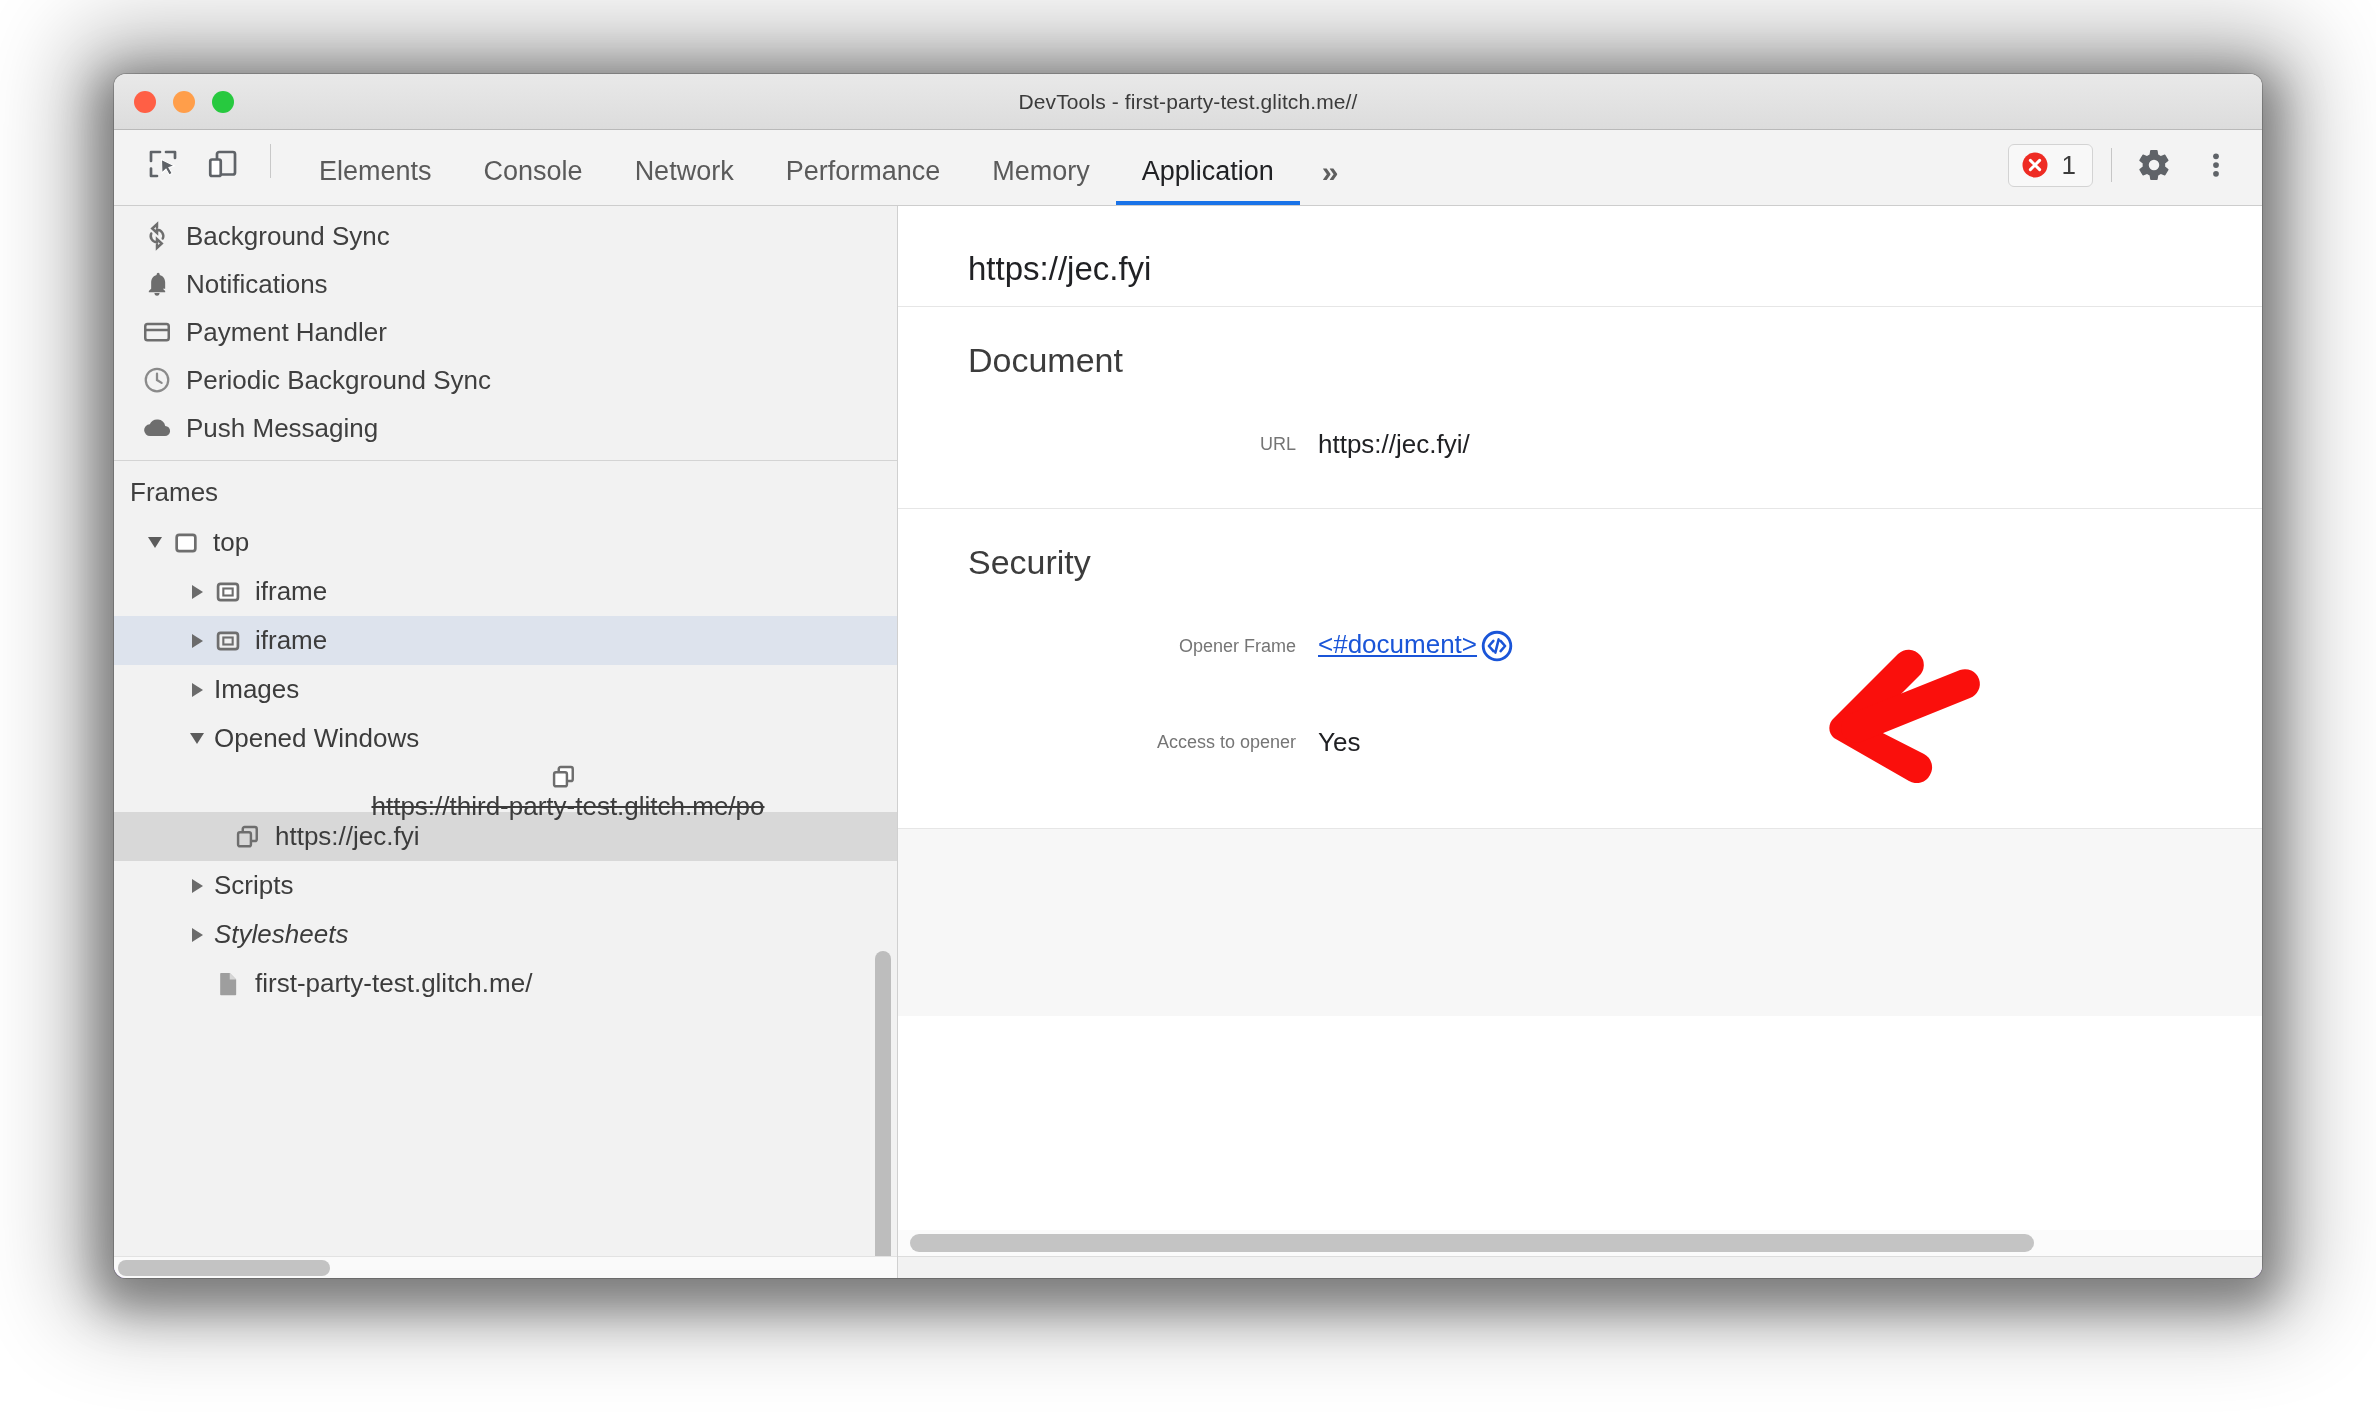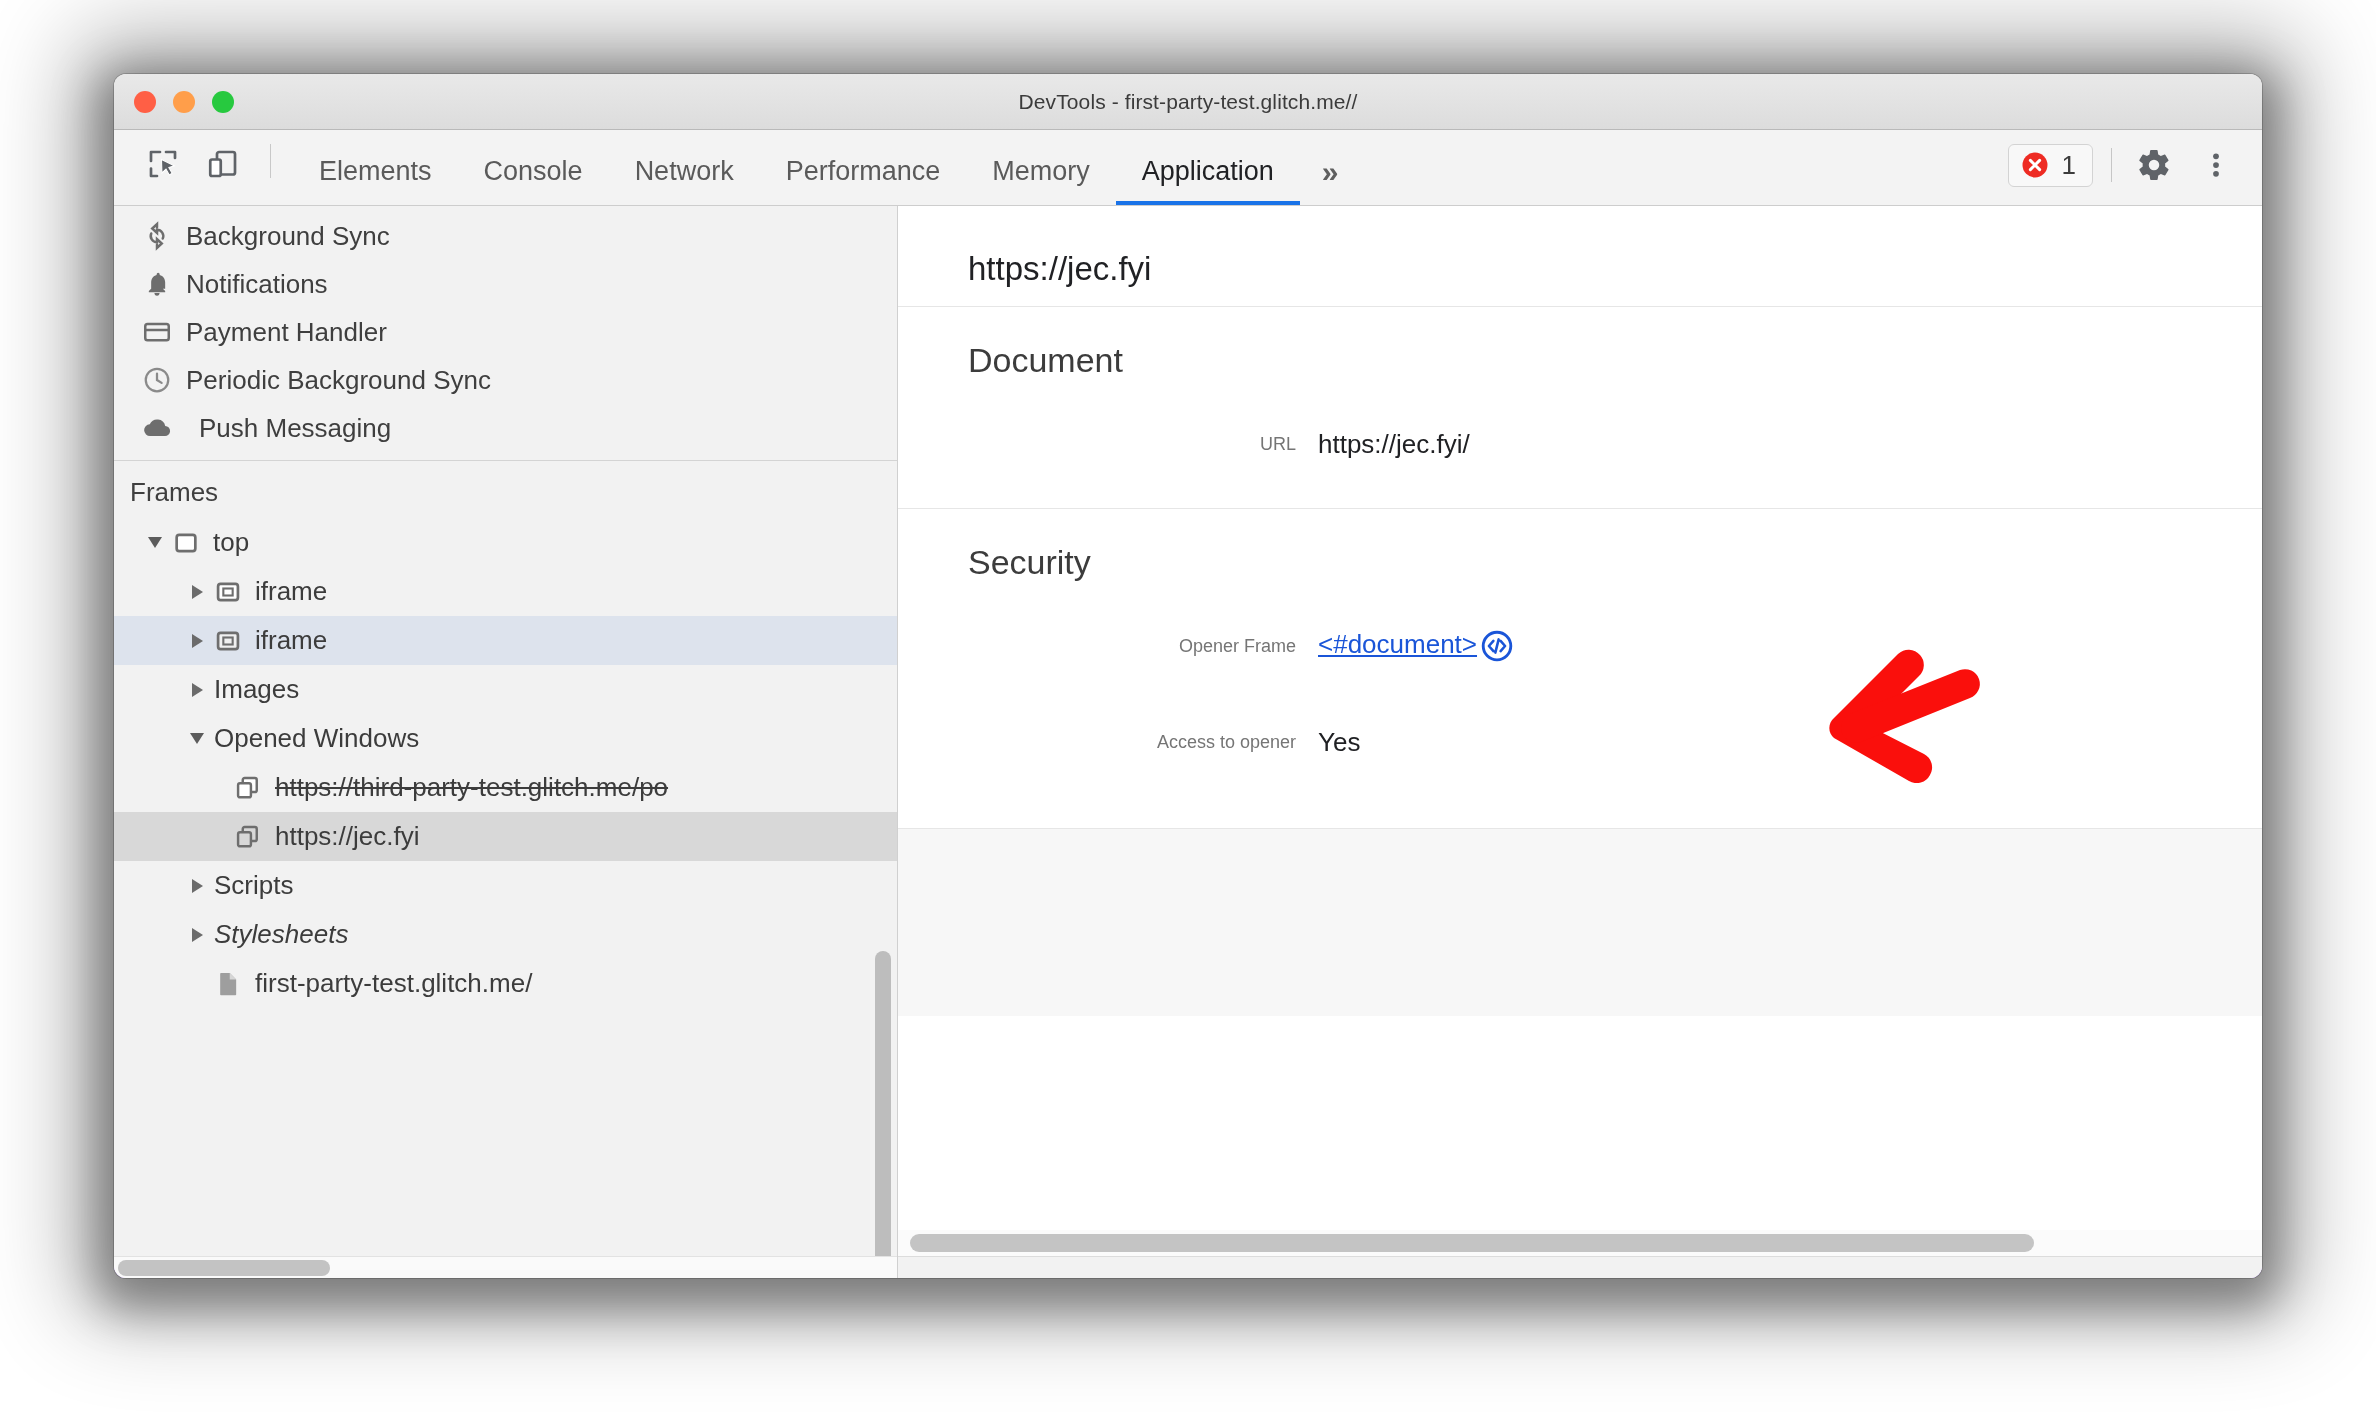--- a/index.html
+++ b/index.html
@@ -287,21 +287,21 @@
         <div class="sb-row" style="padding-left:22px;">
           <span class="ico">
             <svg width="30" height="30" viewBox="0 0 24 24">
               <circle cx="12" cy="12" r="9" fill="none" stroke="#8a8a8a" stroke-width="1.8"></circle>
               <path d="M12 6.8V12l3.7 2.3" stroke="#8a8a8a" stroke-width="1.8" fill="none" stroke-linecap="round"></path>
             </svg>
           </span>
           <span class="lbl">Periodic Background Sync</span>
         </div>
 
-        <div class="sb-row" style="padding-left:22px;gap:13px;">
+        <div class="sb-row" style="padding-left:22px;">
           <span class="ico">
             <svg width="32" height="30" viewBox="0 0 24 24">
               <path fill="#6e6e6e" d="M18.6 10.3A6.6 6.6 0 006.2 9 4.7 4.7 0 006.6 18.4h11.6a4.05 4.05 0 00.4-8.1z"></path>
             </svg>
           </span>
           <span class="lbl">Push Messaging</span>
         </div>
 
         <div class="sb-divider"></div>
 
@@ -352,21 +352,21 @@
           <span class="txt" style="margin-left:4px;">Images</span>
         </div>
 
         <div class="tw-row" style="padding-left:70px;text-align:center;">
           <span class="tri">
                 <span class="tri-d"></span>
               </span>
           <span class="txt" style="margin-left:4px;">Opened Windows</span>
         </div>
 
-        <div class="tw-row" style="padding-left:116px;">
+        <div class="tw-row" style="padding-left:116px;flex-direction:column;">
           <span class="tico">
             <svg width="28" height="28" viewBox="0 0 24 24">
               <rect x="7.5" y="3.5" width="12" height="12" rx="1.6" fill="#fff" stroke="#6e6e6e" stroke-width="2.1"></rect>
               <rect x="3.5" y="8" width="11" height="12" rx="1.6" fill="#fff" stroke="#6e6e6e" stroke-width="2.1"></rect>
             </svg>
           </span>
           <span class="txt strike">https://third-party-test.glitch.me/po</span>
         </div>
 
         <div class="tw-row sel-gray" style="padding-left:116px;">

